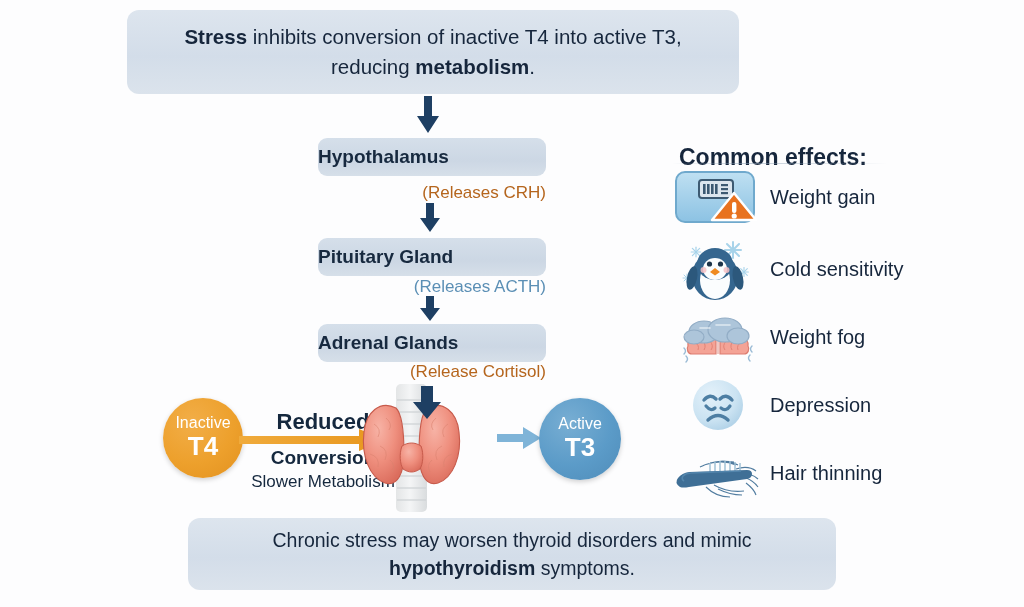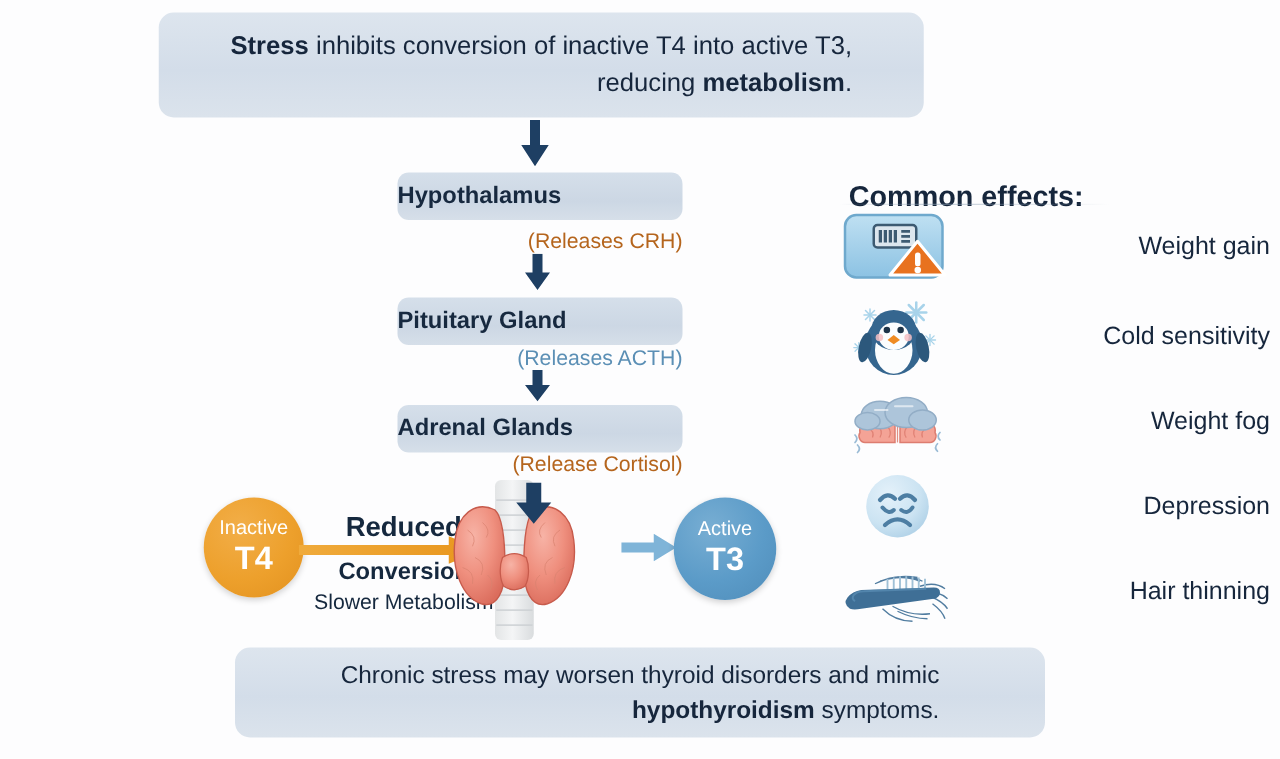--- a/index.html
+++ b/index.html
@@ -20,21 +20,21 @@
 
   
   .banner {
     position: absolute;
     background: linear-gradient(180deg, #dde5ee 0%, #d3dde9 55%, #dbe3ec 100%);
     border-radius: 12px;
     color: #16263c;
     display: flex;
     align-items: center;
     justify-content: center;
-    text-align: right;
+    text-align: center;
     line-height: 1.45;
   }
   #header-banner {
     left: 127px; top: 10px; width: 612px; height: 84px;
     font-size: 20.5px;
   }
   #footer-banner {
     left: 188px; top: 518px; width: 648px; height: 72px;
     font-size: 19.5px;
   }
@@ -127,21 +127,20 @@
     left: 672px; top: 163px; width: 216px; height: 1px;
     background: linear-gradient(90deg, rgba(140,160,180,0) 0%, rgba(140,160,180,.55) 35%, rgba(140,160,180,0) 100%);
   }
   .effect-row {
     position: absolute;
     left: 666px;
     width: 350px;
     height: 62px;
     display: flex;
     align-items: center;
-    justify-content: space-between;
   }
   .effect-icon {
     width: 104px;
     flex: 0 0 104px;
     display: flex;
     align-items: center;
     justify-content: center;
   }
   .effect-label {
     font-size: 20px;

